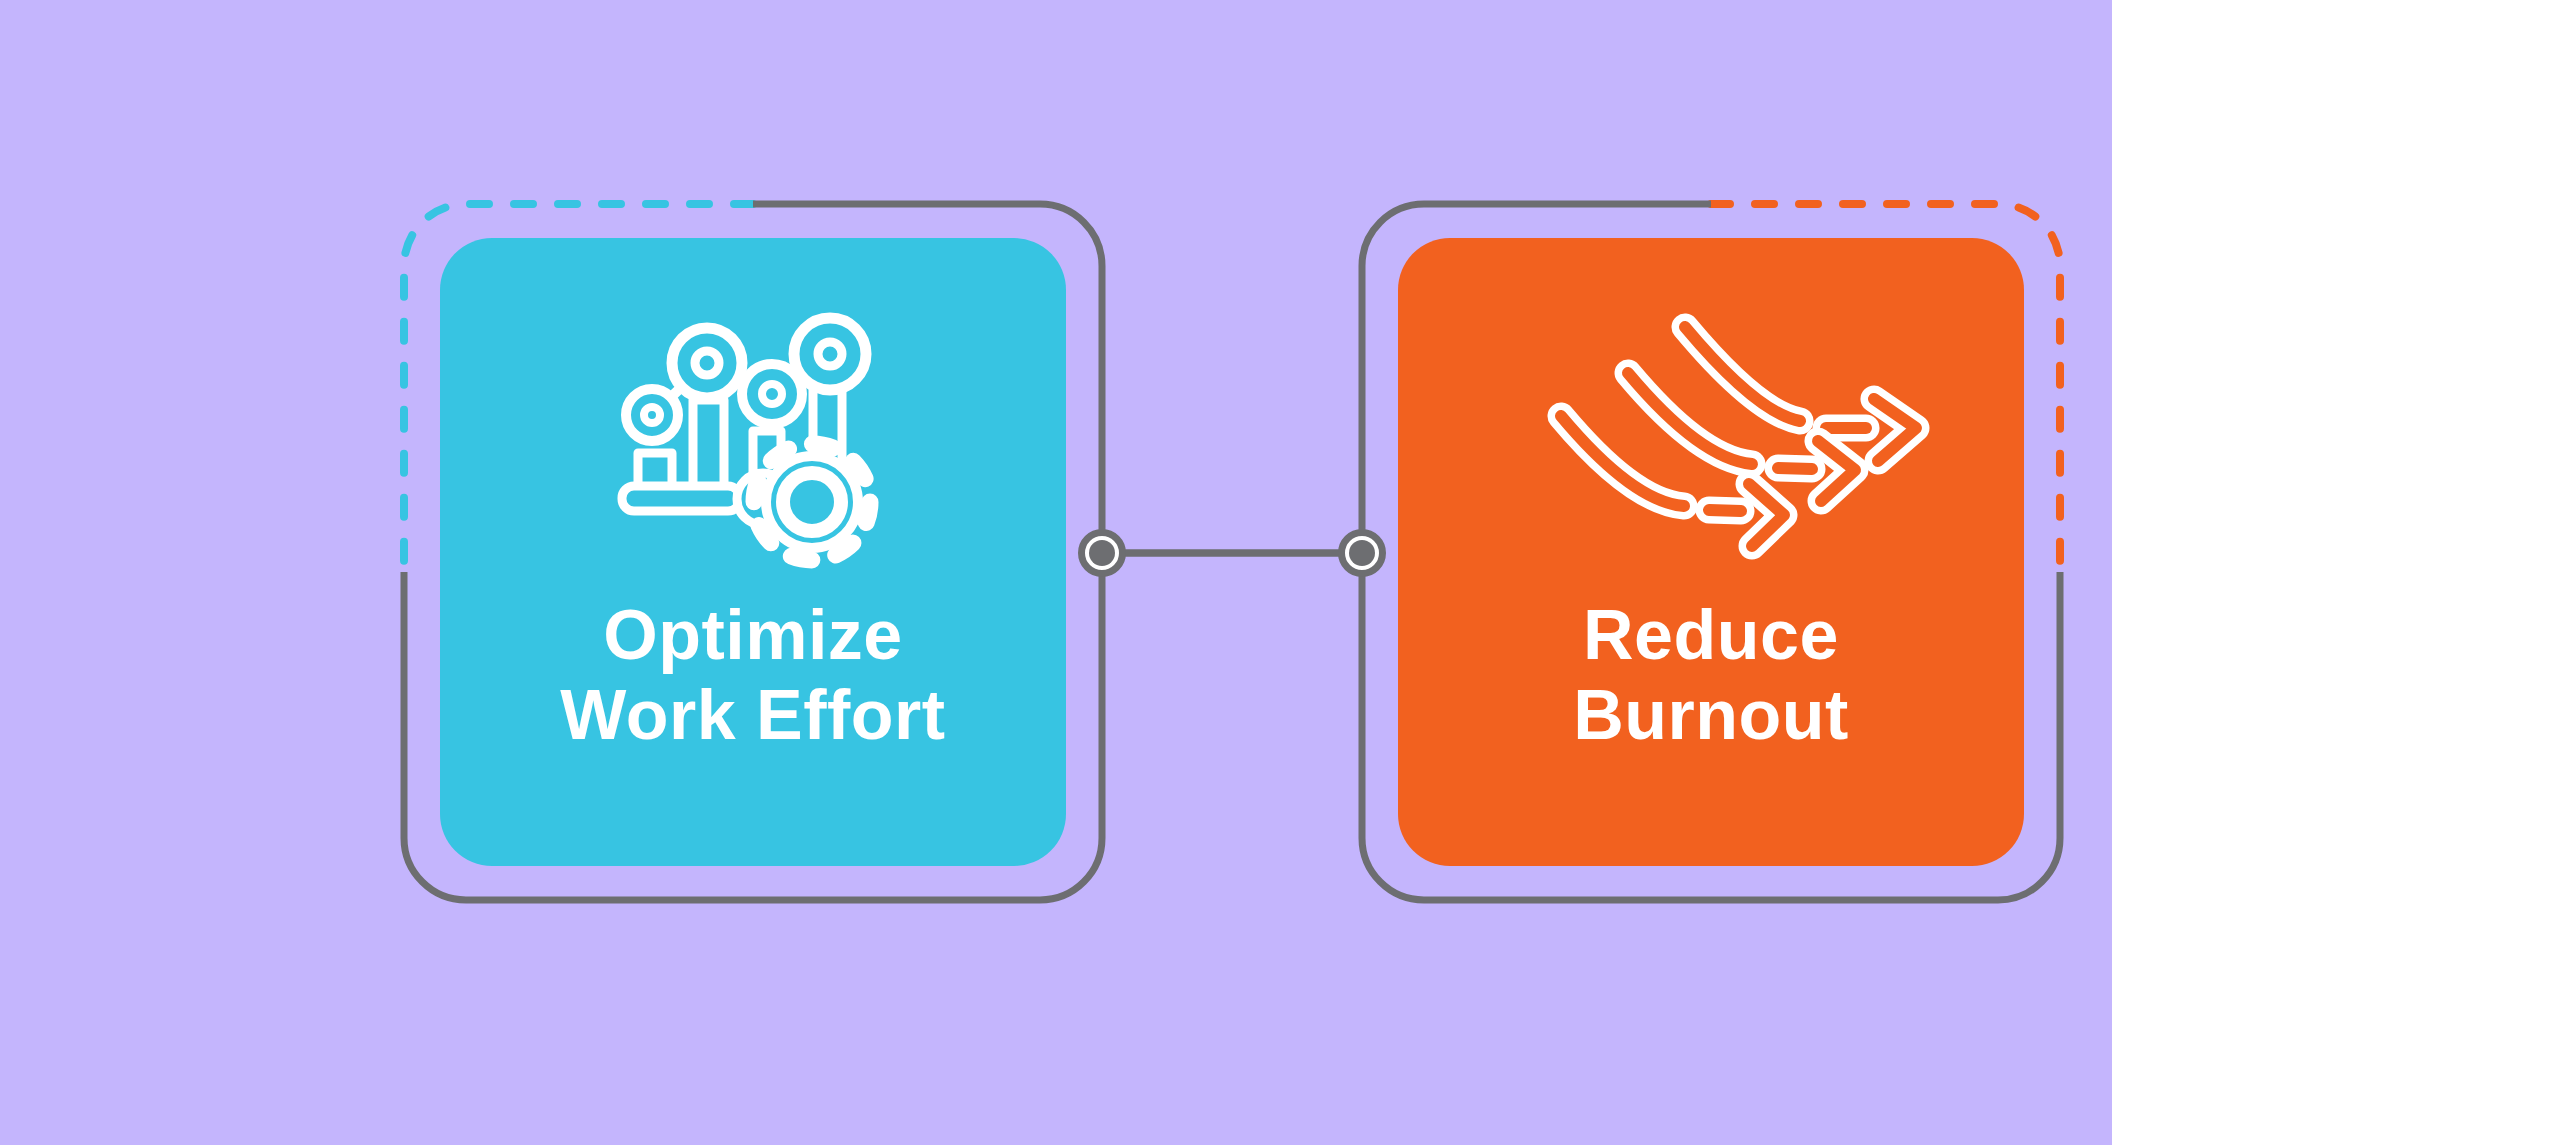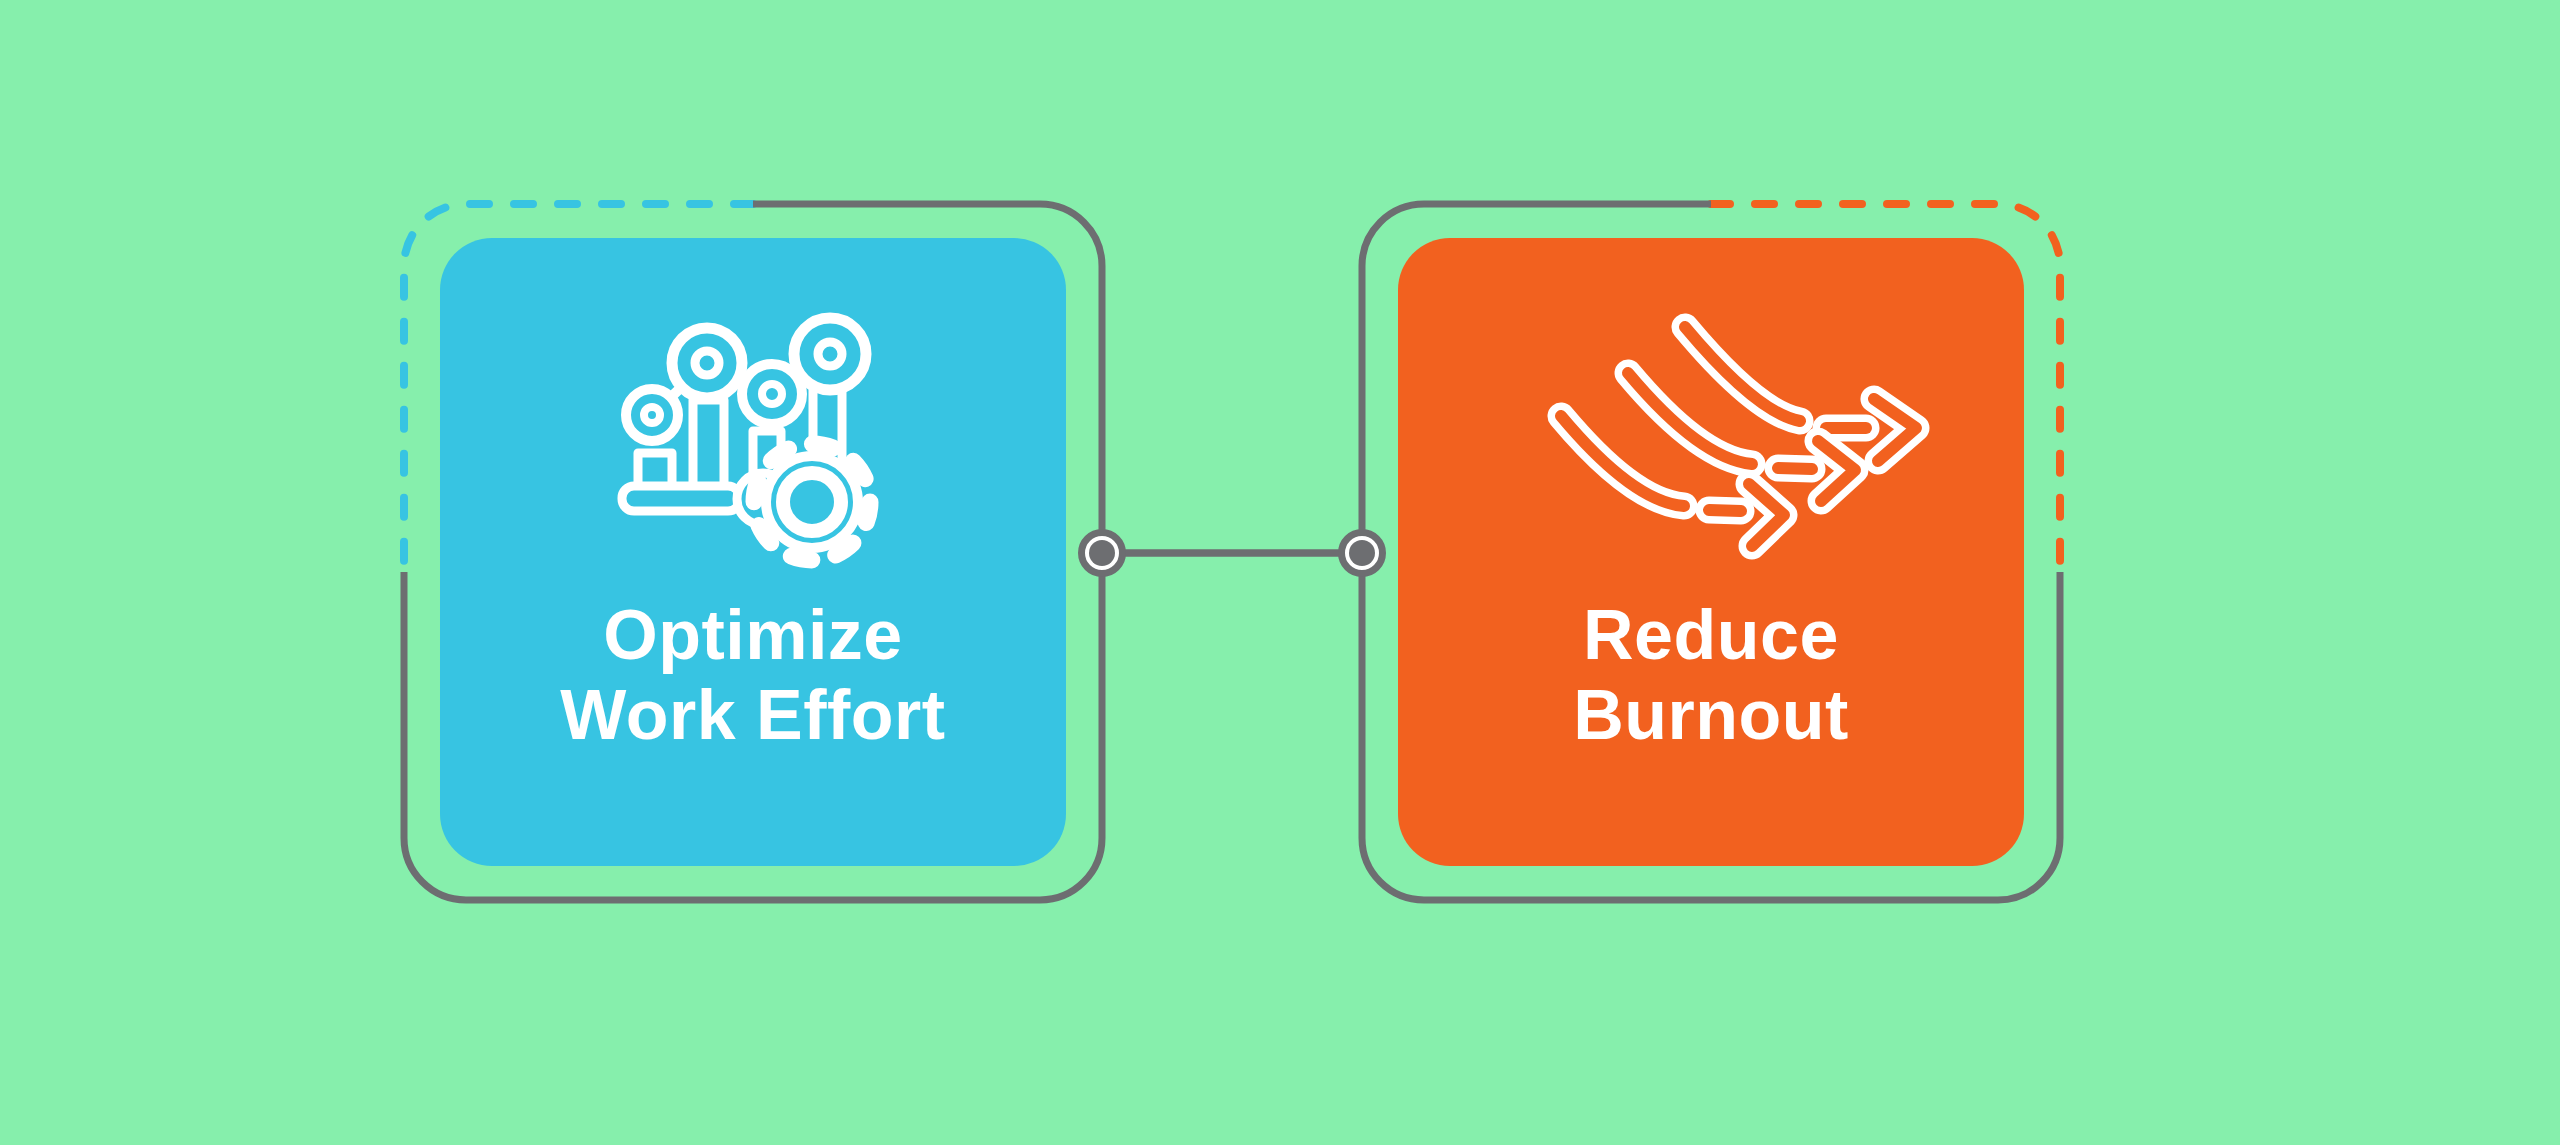--- a/index.html
+++ b/index.html
@@ -1,17 +1,17 @@
 <!DOCTYPE html>
 <html><head>
 <meta charset="utf-8">
 <style>
   html,body{margin:0;padding:0;background:#ffffff;}
   body{width:2560px;height:1145px;overflow:hidden;font-family:"Liberation Sans",sans-serif;}
-  .stage{position:relative;width:2560px;height:1145px;background:#86efac;}
+  .stage{position:relative;width:2112px;height:1145px;background:#c4b5fd;}
   svg{display:block;width:2560px;height:1145px;}
   .node-label{font-family:"Liberation Sans",sans-serif;font-weight:bold;font-size:70px;fill:#ffffff;text-anchor:middle;letter-spacing:0.5px;}
 </style>
 </head>
 <body>
 
 <div class="stage">
 <svg viewBox="0 0 2560 1145">
 
   <g>

